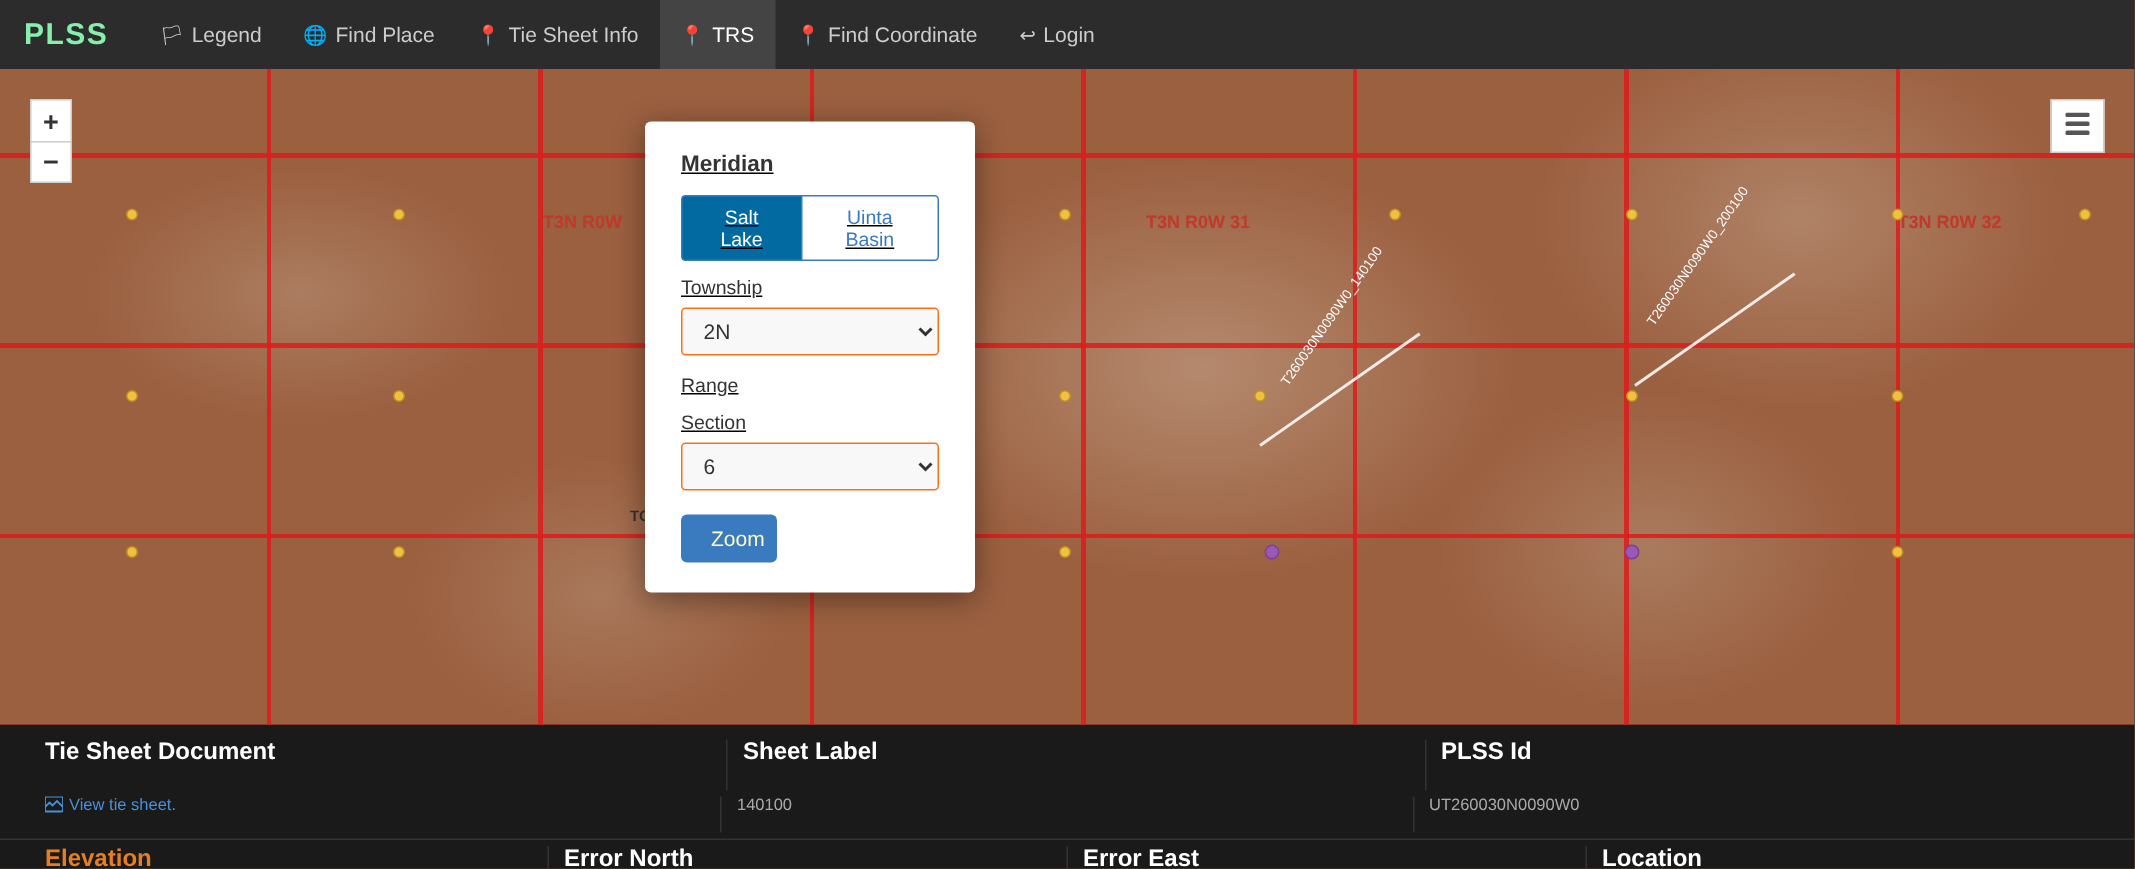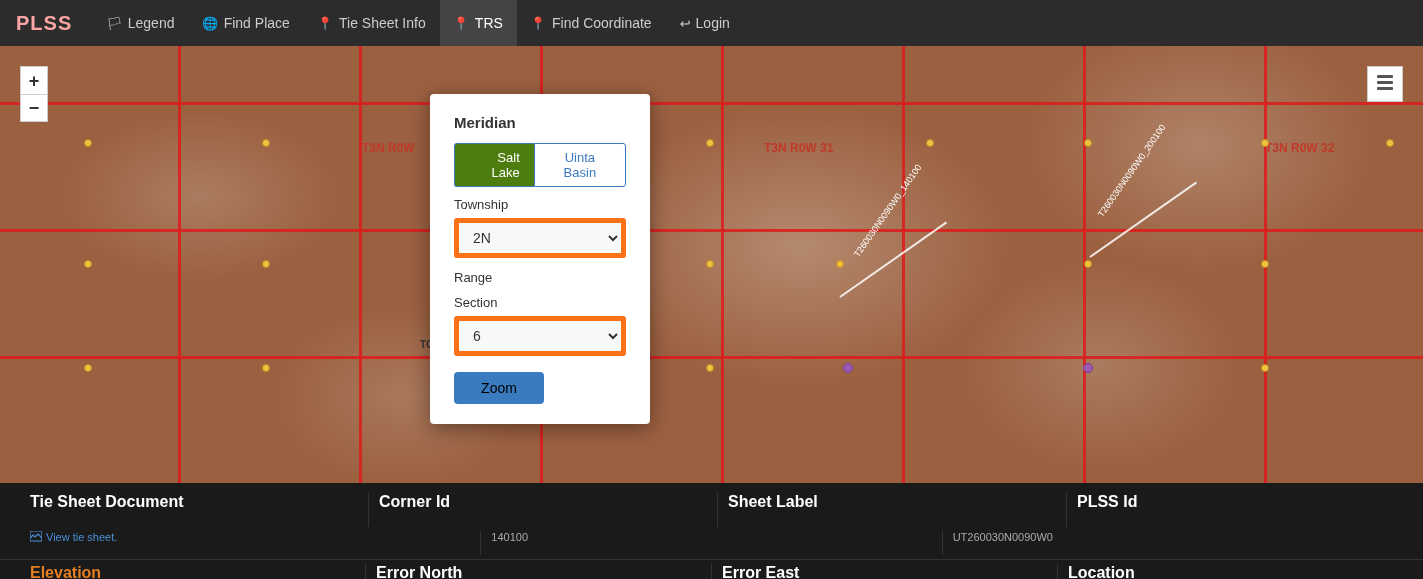--- a/index.html
+++ b/index.html
@@ -11,21 +11,21 @@
       align-items: center;
       background: #2c2c2c;
       height: 46px;
       padding: 0 16px;
       z-index: 100;
       position: relative;
     }
     .navbar-brand {
       font-size: 20px;
       font-weight: bold;
-      color: #fca5a5;
+      color: #86efac;
       margin-right: 20px;
       letter-spacing: 1px;
     }
     .nav-items {
       display: flex;
       align-items: center;
       gap: 0;
     }
     .nav-item {
       display: flex;
@@ -159,28 +159,29 @@
       display: flex;
       align-items: center;
       justify-content: center;
       cursor: pointer;
       z-index: 50;
     }
 
     
     .trs-popup {
       position: absolute;
-      top: 48px;
+      top: 35px;
       left: 430px;
       background: #fff;
       border-radius: 4px;
       box-shadow: 0 4px 20px rgba(0,0,0,0.4);
       padding: 20px 24px;
       width: 220px;
       z-index: 200;
+      text-decoration: underline;
     }
     .popup-title {
       font-size: 15px;
       font-weight: 600;
       color: #333;
       margin-bottom: 12px;
     }
     .popup-section-label {
       font-size: 13px;
       color: #333;
@@ -198,52 +199,51 @@
     }
     .meridian-btn {
       padding: 6px 14px;
       font-size: 13px;
       cursor: pointer;
       border: 1px solid #3a7abf;
       background: #fff;
       color: #3a7abf;
     }
     .meridian-btn.active {
-      background: #4d7c0f;
+      background: #0369a1;
       color: #fff;
-      text-align: right;
     }
     .meridian-btn:first-child { border-radius: 3px 0 0 3px; border-right: none; }
     .meridian-btn:last-child { border-radius: 0 3px 3px 0; }
 
     
     .popup-select {
       width: 100%;
       padding: 6px 10px;
       font-size: 14px;
-      border: 5px solid #f97316;
+      border: 1px solid #f97316;
       border-radius: 3px;
       background: #f8f8f8;
       color: #333;
       appearance: auto;
       cursor: pointer;
       margin-bottom: 2px;
     }
 
     
     .zoom-action-btn {
       margin-top: 14px;
       background: #3a7abf;
-      color: #000000;
+      color: #fef9c3;
       border: none;
       border-radius: 4px;
       padding: 8px 20px;
       font-size: 14px;
       cursor: pointer;
-      width: 90px;
+      width: 64px;
     }
     .info-col {
       flex: 1;
       padding: 0 10px;
       border-right: 1px solid #333;
     }
     .info-col:last-child { border-right: none; }
     .info-col-title {
       font-size: 16px;
       font-weight: 600;
@@ -381,23 +381,20 @@
 
     <button class="zoom-action-btn">Zoom</button>
   </div>
 </div>
 
 <div style="display:flex;background:#1a1a1a;padding:10px 8px 4px 20px;height:48px;">
   <div class="info-col">
     <div class="info-col-title">Tie Sheet Document</div>
   </div>
   <div class="info-col">
-    <div class="info-col-title">Corner Id</div>
-  </div>
-  <div class="info-col">
     <div class="info-col-title">Sheet Label</div>
   </div>
   <div class="info-col">
     <div class="info-col-title">PLSS Id</div>
   </div>
 </div>
 
 <div style="display:flex;background:#1a1a1a;padding:0 20px 4px 20px;height:28px;">
   <div class="info-col">
     <a class="info-col-value link">

